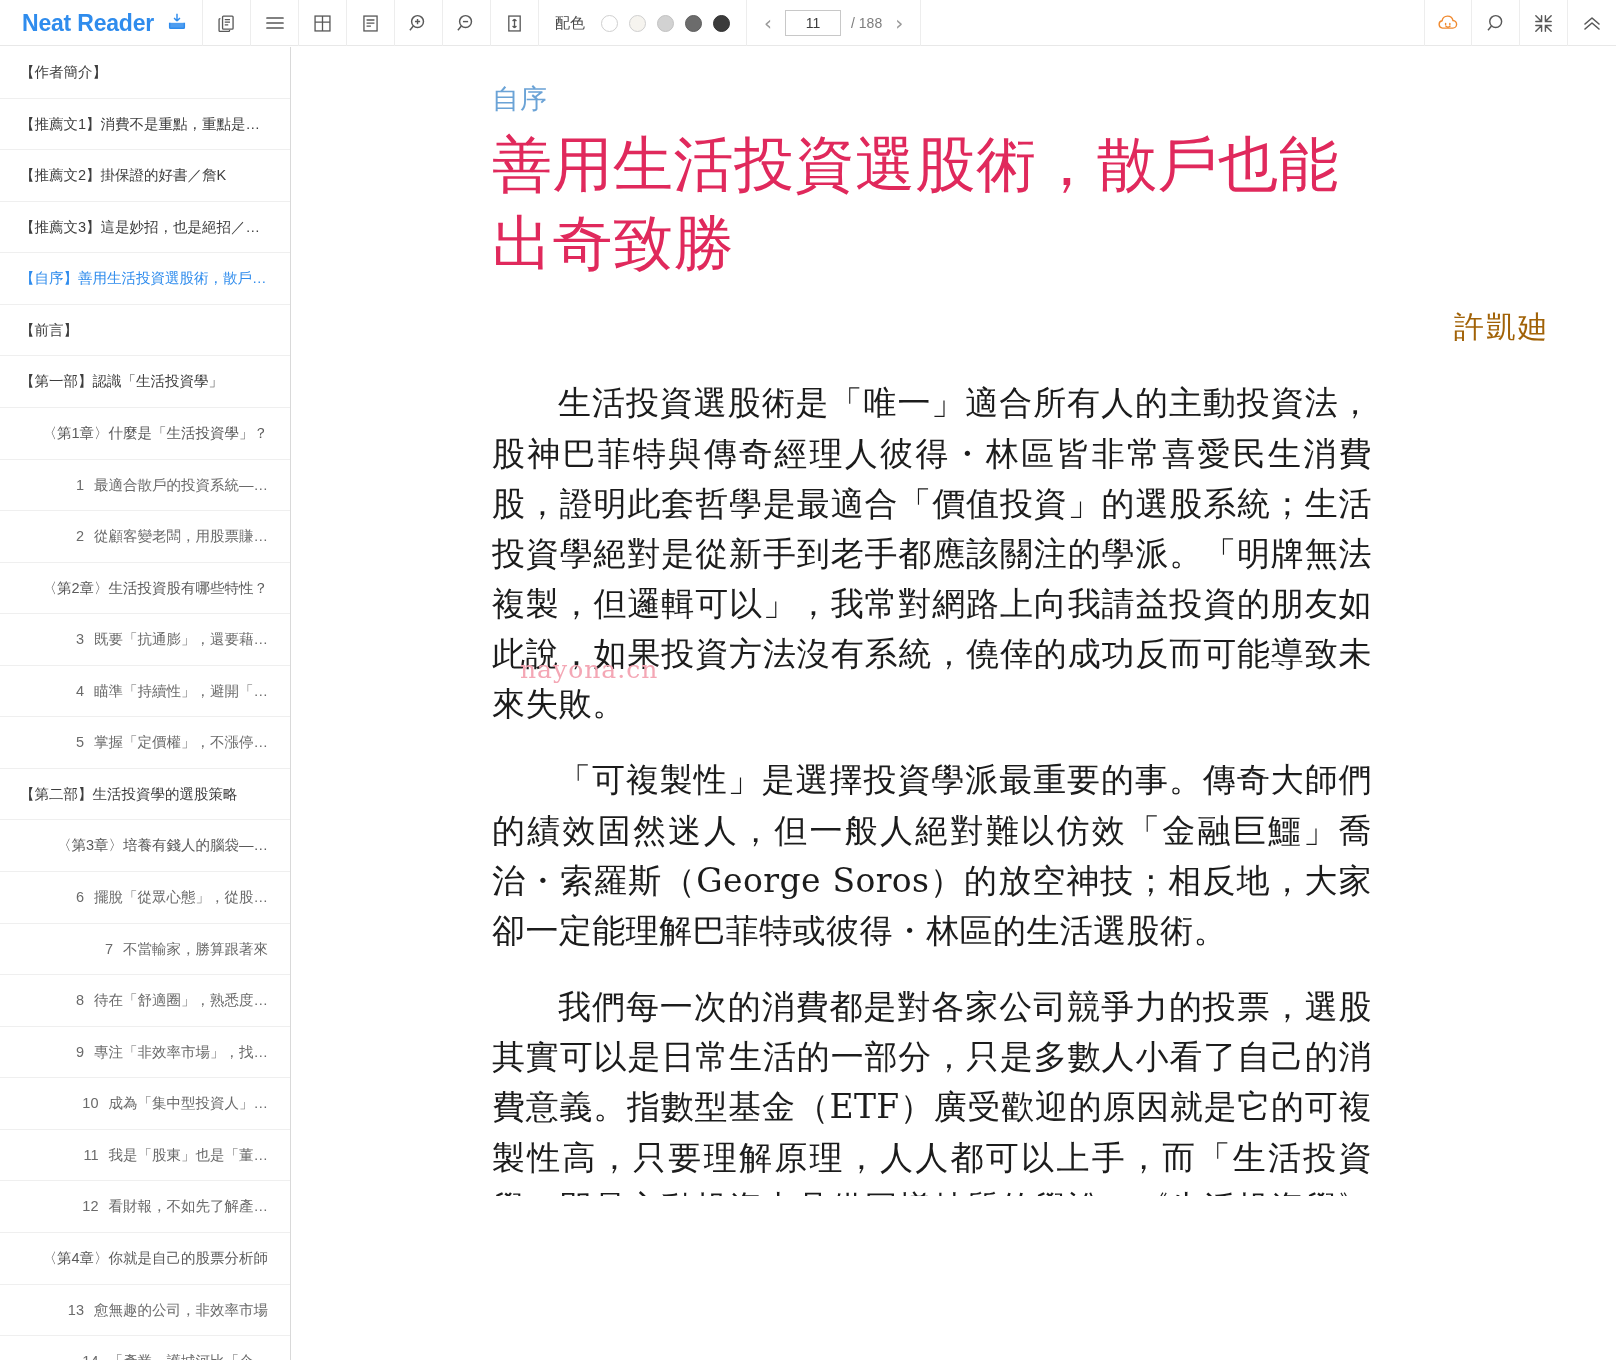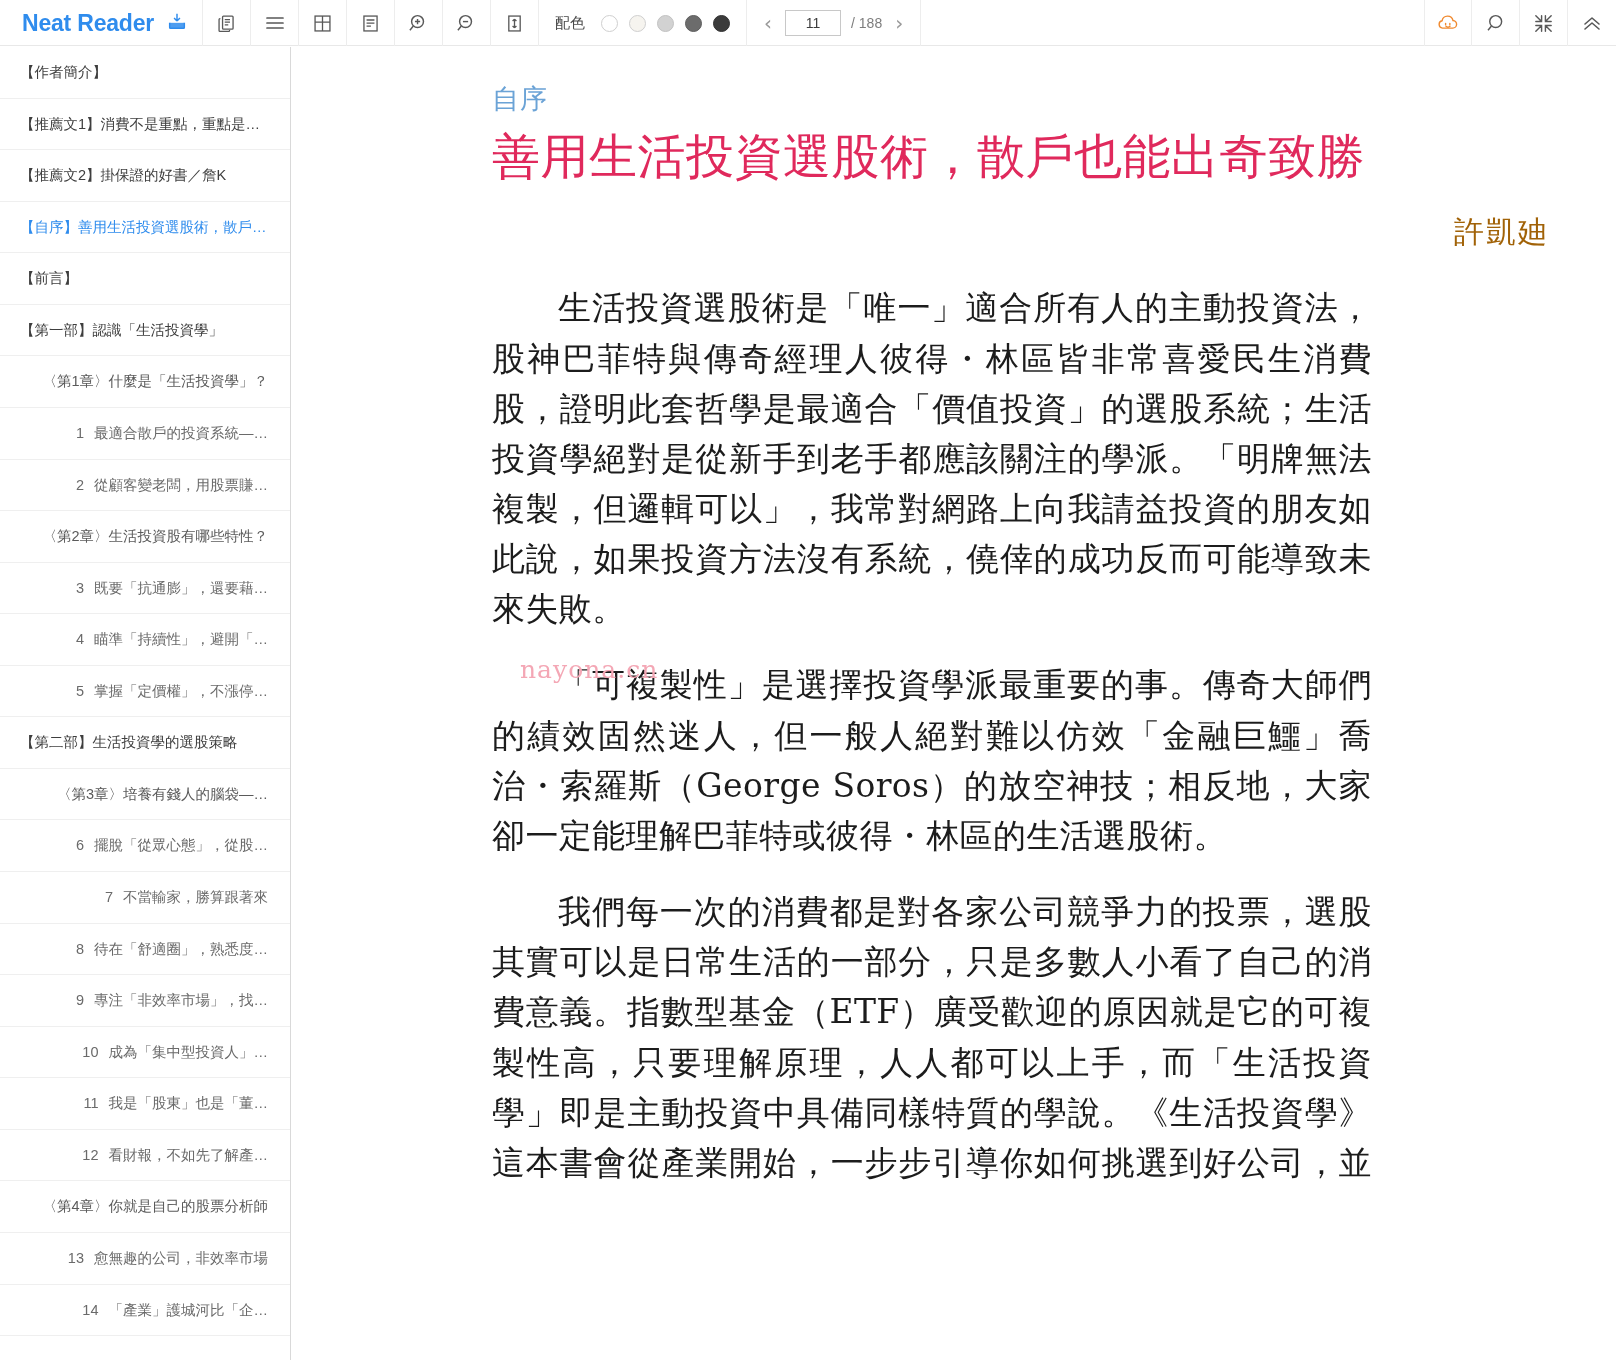--- a/index.html
+++ b/index.html
@@ -142,21 +142,21 @@
   }
   .kicker {
     color: #6ba3d6;
     font-size: 27px;
     font-family: "DejaVu Serif", "Liberation Serif", serif;
     margin: 0 0 8px 0;
     letter-spacing: 1px;
   }
   .chapter-title {
     color: #e0295c;
-    font-size: 48px;
+    font-size: 60px;
     font-weight: normal;
     line-height: 1.32;
     margin: 0;
     font-family: "DejaVu Serif", "Liberation Serif", serif;
     letter-spacing: 0.5px;
     max-width: 900px;
   }
   .author {
     text-align: right;
     color: #a16207;
@@ -306,20 +306,21 @@
     </svg>
   </div>
 
 </div>
 
 <div id="sidebar">
   <div id="toc-list">
       <div class="toc-item lvl0"><span>【作者簡介】</span></div>
       <div class="toc-item lvl0"><span>【推薦文1】消費不是重點，重點是要…</span></div>
       <div class="toc-item lvl0"><span>【推薦文2】掛保證的好書／詹K</span></div>
+      <div class="toc-item lvl0"><span>【推薦文3】這是妙招，也是絕招／閱…</span></div>
       <div class="toc-item lvl0 active"><span>【自序】善用生活投資選股術，散戶也…</span></div>
       <div class="toc-item lvl0"><span>【前言】</span></div>
       <div class="toc-item lvl0"><span>【第一部】認識「生活投資學」</span></div>
       <div class="toc-item lvl1"><span>〈第1章〉什麼是「生活投資學」？</span></div>
       <div class="toc-item lvl2"><span class="num">1</span><span>最適合散戶的投資系統—…</span></div>
       <div class="toc-item lvl2"><span class="num">2</span><span>從顧客變老闆，用股票賺…</span></div>
       <div class="toc-item lvl1"><span>〈第2章〉生活投資股有哪些特性？</span></div>
       <div class="toc-item lvl2"><span class="num">3</span><span>既要「抗通膨」，還要藉…</span></div>
       <div class="toc-item lvl2"><span class="num">4</span><span>瞄準「持續性」，避開「…</span></div>
       <div class="toc-item lvl2"><span class="num">5</span><span>掌握「定價權」，不漲停…</span></div>

